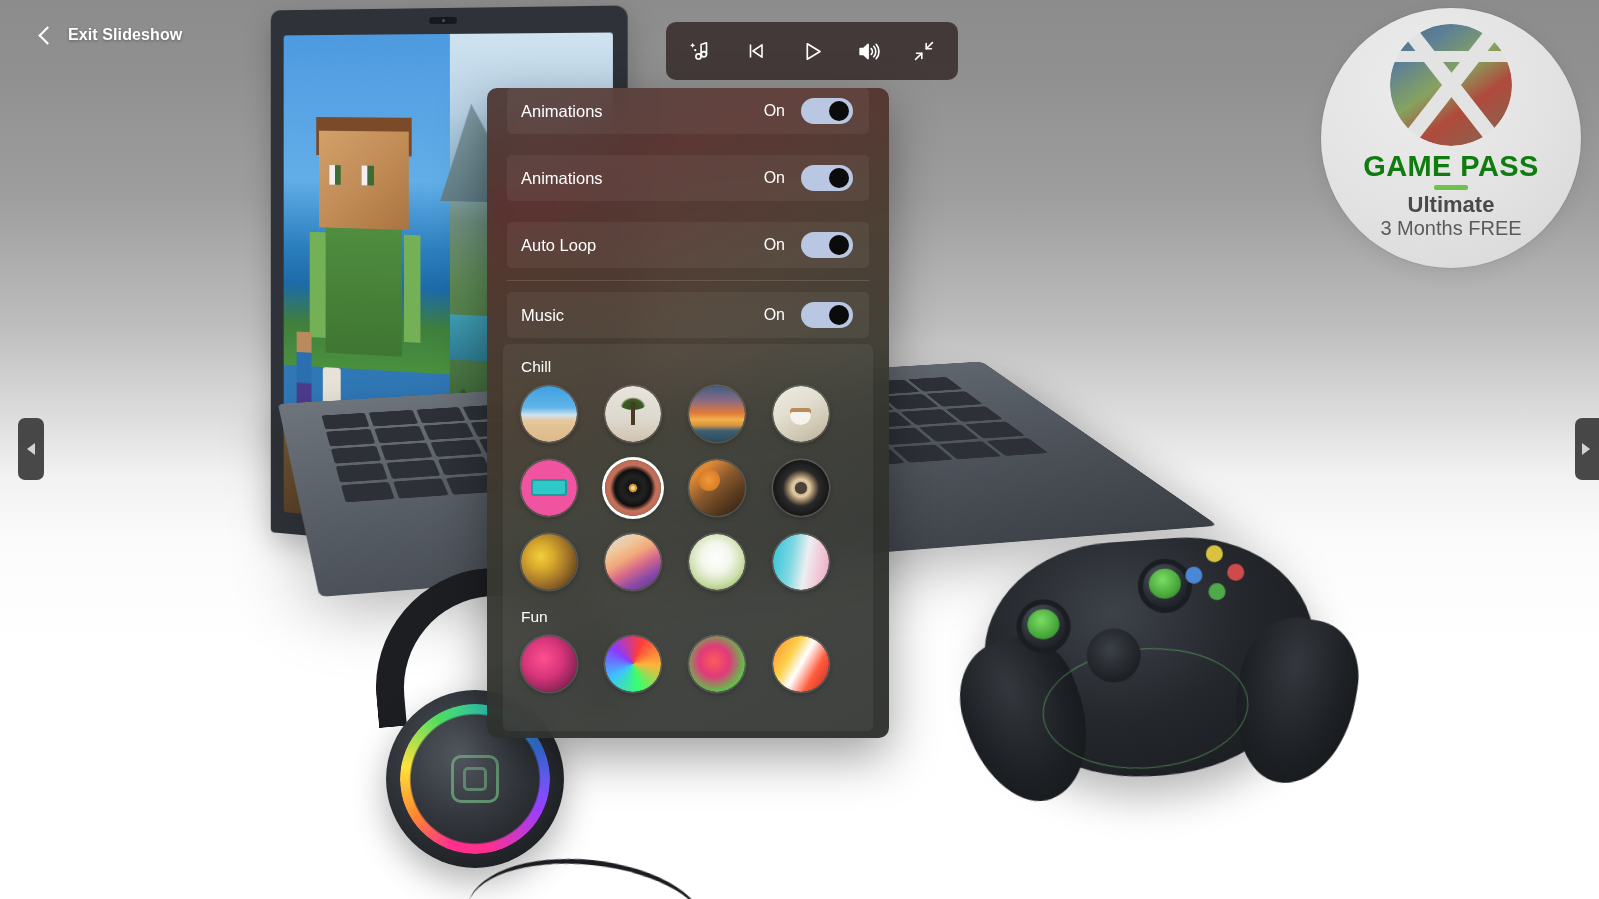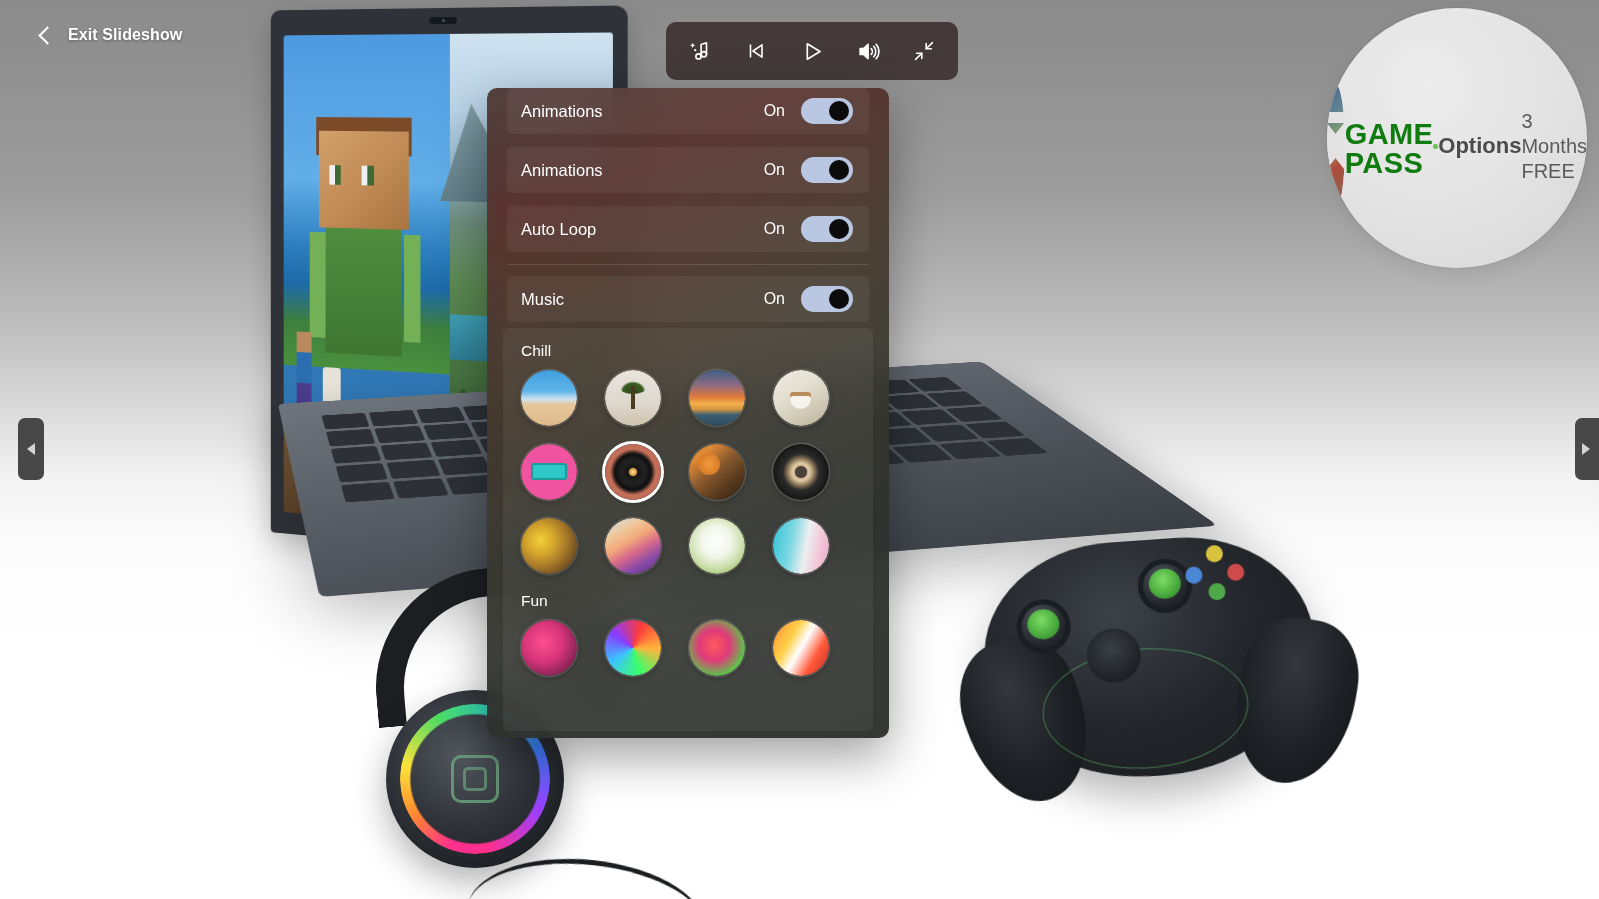--- a/index.html
+++ b/index.html
@@ -356,27 +356,27 @@
     font-size: 16px;
     font-weight: 600;
     letter-spacing: .1px;
     text-shadow: 0 1px 3px rgba(0,0,0,.35);
     white-space: nowrap;
   }
 
   
   #gamepass {
     position: absolute;
-    right: 12px; top: 8px;
+    right: 18px; top: 8px;
     width: 260px; height: 260px;
     border-radius: 50%;
     background: radial-gradient(circle at 38% 30%, #ececec 0%, #e3e3e3 52%, #d6d6d6 100%);
     box-shadow: 0 0 0 1px rgba(0,0,0,.05), 0 6px 20px rgba(0,0,0,.08);
     display: flex;
-    flex-direction: row;
+    flex-direction: column;
     align-items: center;
     justify-content: flex-start;
     padding-top: 16px;
     z-index: 35;
     overflow: hidden;
   }
   .xbox-sphere {
     width: 122px; height: 122px;
     border-radius: 50%;
     position: relative;
@@ -505,21 +505,21 @@
     color: #fff;
     font-size: 19px;
     font-weight: 400;
     padding: 20px 0 14px 32px;
     letter-spacing: .15px;
   }
   .opt-list {
     padding: 0 20px;
     display: flex;
     flex-direction: column;
-    gap: 13px;
+    gap: 21px;
   }
   .opt-row {
     height: 46px;
     background: rgba(255,255,255,.055);
     border-radius: 5px;
     display: flex;
     align-items: center;
     padding: 0 16px 0 14px;
     cursor: pointer;
   }
@@ -844,21 +844,21 @@
   <div class="nav-arrow right">
     <span class="tri"></span>
   </div>
 
   <div id="gamepass">
     <div class="xbox-sphere">
       <div class="xbox-cut-h"></div>
     </div>
     <div class="gp-title">GAME PASS</div>
     <div class="gp-dash"></div>
-    <div class="gp-sub">Options</div>
+    <div class="gp-sub">Ultimate</div>
     <div class="gp-sub2">3 Months FREE</div>
   </div>
 
   <div id="options-panel">
 
     <div class="opt-list">
 
       <div class="opt-row">
         <span class="opt-label">Animations</span>
         <span class="opt-state">On</span>

